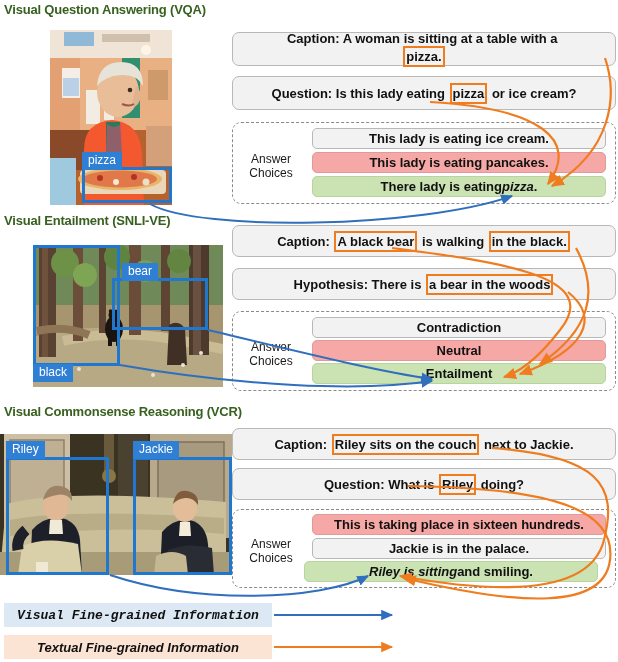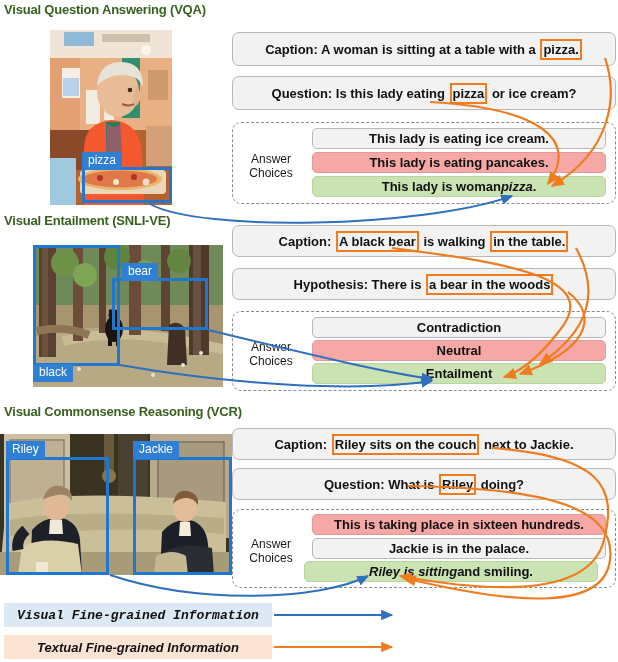--- a/index.html
+++ b/index.html
@@ -190,21 +190,21 @@
       <circle cx="50" cy="148" r="3" fill="#b23322"></circle>
       <circle cx="66" cy="152" r="3" fill="#f3ead0"></circle>
       <circle cx="84" cy="147" r="3" fill="#b23322"></circle>
       <circle cx="96" cy="152" r="3.5" fill="#eadfc5"></circle>
       <rect x="0" y="128" width="26" height="47" fill="#9ec9df"></rect>
     </svg>
   </div>
   <div class="bbox" style="left:82px;top:167px;width:90px;height:36px;"></div>
   <div class="bbox-label" style="left:82px;top:152px;">pizza</div>
 
-  <div class="txtbox" style="left:232px;top:32px;width:384px;height:34px;">
+  <div class="txtbox" style="left:232px;top:32px;width:384px;height:34px;flex-direction:column;">
     <span class="seg">Caption: A woman is sitting at a table with a </span>
       <span class="hl">pizza.</span>
   </div>
 
   <div class="txtbox" style="left:232px;top:76px;width:384px;height:34px;">
     <span class="seg">Question: Is this lady eating </span>
       <span class="hl">pizza</span>
       <span class="seg"> or ice cream?</span>
   </div>
 
@@ -213,21 +213,21 @@
     <div>Answer</div>
     <div>Choices</div>
   </div>
   <div class="choice c-neutral" style="left:312px;top:128px;width:294px;height:21px;">
     <span>This lady is eating ice cream.</span>
   </div>
   <div class="choice c-wrong" style="left:312px;top:152px;width:294px;height:21px;">
     <span>This lady is eating pancakes.</span>
   </div>
   <div class="choice c-right" style="left:312px;top:176px;width:294px;height:21px;">
-    <span>This lady is woman </span>
+    <span>There lady is eating </span>
       <span class="ital">pizza</span>
       <span>.</span>
   </div>
 
   <div class="sec-title" style="left:4px;top:213px;">Visual Entailment (SNLI-VE)</div>
 
   <div class="img-panel" style="left:33px;top:245px;width:190px;height:142px;">
     <svg class="scene" viewBox="0 0 190 142" preserveAspectRatio="none">
       <rect width="190" height="142" fill="#8a9a6c"></rect>
       <rect y="0" width="190" height="60" fill="#6f8a58"></rect>
@@ -269,21 +269,21 @@
   </div>
   <div class="bbox" style="left:33px;top:245px;width:87px;height:121px;"></div>
   <div class="bbox" style="left:112px;top:278px;width:96px;height:52px;"></div>
   <div class="bbox-label" style="left:122px;top:263px;">bear</div>
   <div class="bbox-label" style="left:33px;top:364px;">black</div>
 
   <div class="txtbox" style="left:232px;top:225px;width:384px;height:32px;">
     <span class="seg">Caption: </span>
       <span class="hl">A black bear</span>
       <span class="seg"> is walking </span>
-      <span class="hl">in the table.</span>
+      <span class="hl">in the black.</span>
   </div>
 
   <div class="txtbox" style="left:232px;top:268px;width:384px;height:32px;">
     <span class="seg">Hypothesis: There is </span>
       <span class="hl">a bear in the woods</span>
   </div>
 
   <div class="ac-wrap" style="left:232px;top:311px;width:384px;height:80px;"></div>
   <div class="ac-label" style="left:240px;top:340px;width:62px;">
     <div>Answer</div>

